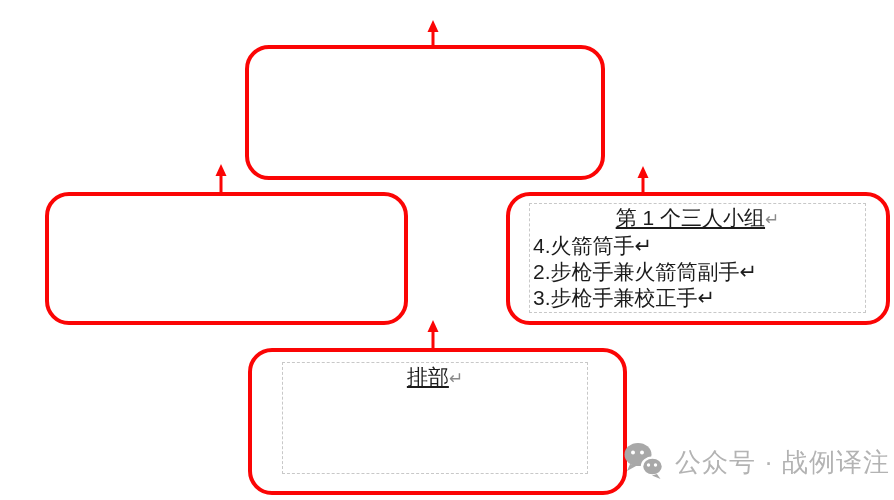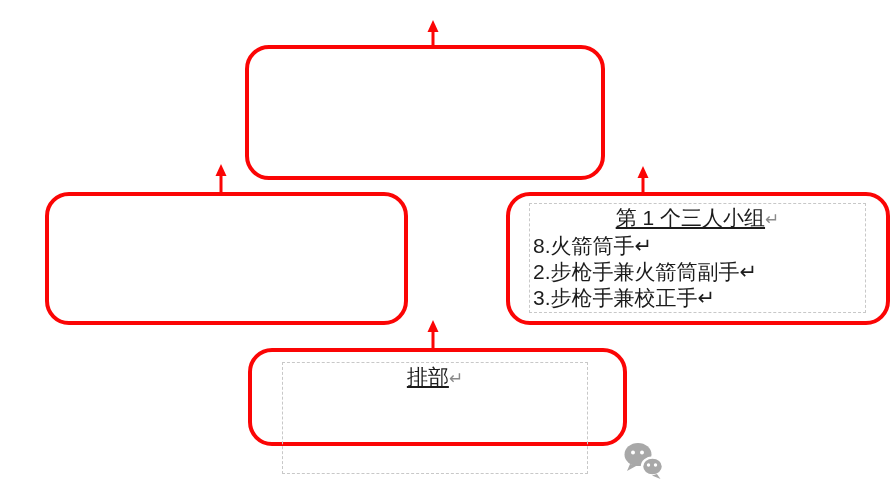--- a/index.html
+++ b/index.html
@@ -14,21 +14,21 @@
   .node {
     position: absolute;
     box-sizing: border-box;
     border: 4px solid var(--accent-red, #fb0505);
     border-radius: 24px;
     background: #ffffff;
   }
   .node-top    { left: 245px; top: 45px;  width: 360px; height: 135px; }
   .node-left   { left: 45px;  top: 192px; width: 363px; height: 133px; }
   .node-right  { left: 458px; top: 192px; width: 384px; height: 133px; margin-left: 48px; }
-  .node-bottom { left: 248px; top: 348px; width: 379px; height: 98px; padding-left: 33px; }
+  .node-bottom { left: 248px; top: 348px; width: 379px; height: 147px; padding-left: 33px; }
 
   .inner-textbox {
     position: absolute;
     box-sizing: border-box;
     border: 1px dashed var(--inner-border, #c8c8c8);
     background: transparent;
     color: var(--text, #1c1c1c);
     font-size: 21px;
     line-height: 26px;
     padding: 1px 3px 0 3px;
@@ -67,21 +67,21 @@
 
   <div class="node node-top"></div>
 
   <div class="node node-left"></div>
 
   <div class="node node-right">
     <div class="inner-textbox">
       <div class="title-line">
         <span class="box-title">第 1 个三人小组</span><span class="return-mark">↵</span>
       </div>
-      <div class="roster-item">8.火箭筒手↵</div>
+      <div class="roster-item">4.火箭筒手↵</div>
       <div class="roster-item">2.步枪手兼火箭筒副手↵</div>
       <div class="roster-item">3.步枪手兼校正手↵</div>
     </div>
   </div>
 
   <div class="node node-bottom">
     <div class="inner-textbox">
       <div class="title-line">
         <span class="box-title">排部</span><span class="return-mark">↵</span>
       </div>
@@ -116,15 +116,16 @@
       </g>
       <circle cx="11" cy="12.5" r="2" fill="#ffffff"></circle>
       <circle cx="20" cy="12.5" r="2" fill="#ffffff"></circle>
       <g>
         <ellipse cx="30.5" cy="26.5" rx="10.5" ry="9" fill="#a8a8a8" stroke="#ffffff" stroke-width="2.5"></ellipse>
         <polygon points="35,34 38.5,39 30,35.5" fill="#a8a8a8"></polygon>
       </g>
       <circle cx="26.5" cy="25" r="1.7" fill="#ffffff"></circle>
       <circle cx="33.5" cy="25" r="1.7" fill="#ffffff"></circle>
     </svg>
+    <span class="watermark-label">公众号 · 战例译注</span>
   </div>
 
 </div>
 
 </body></html>

